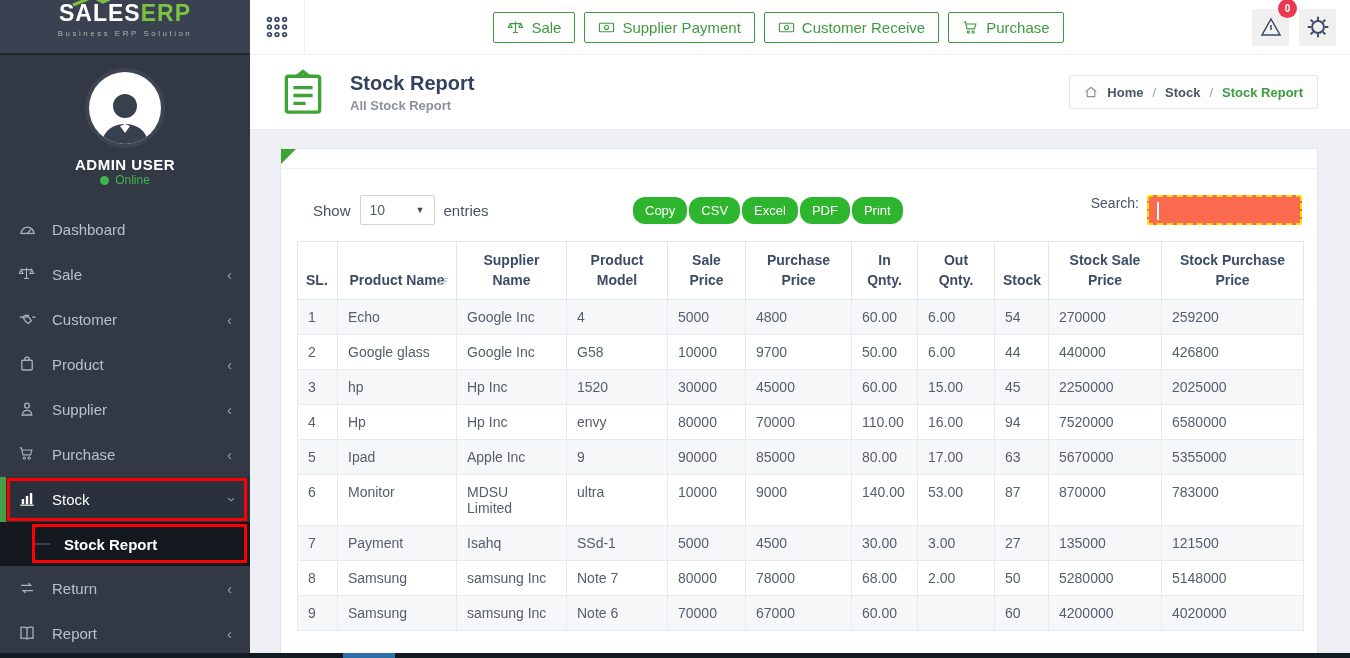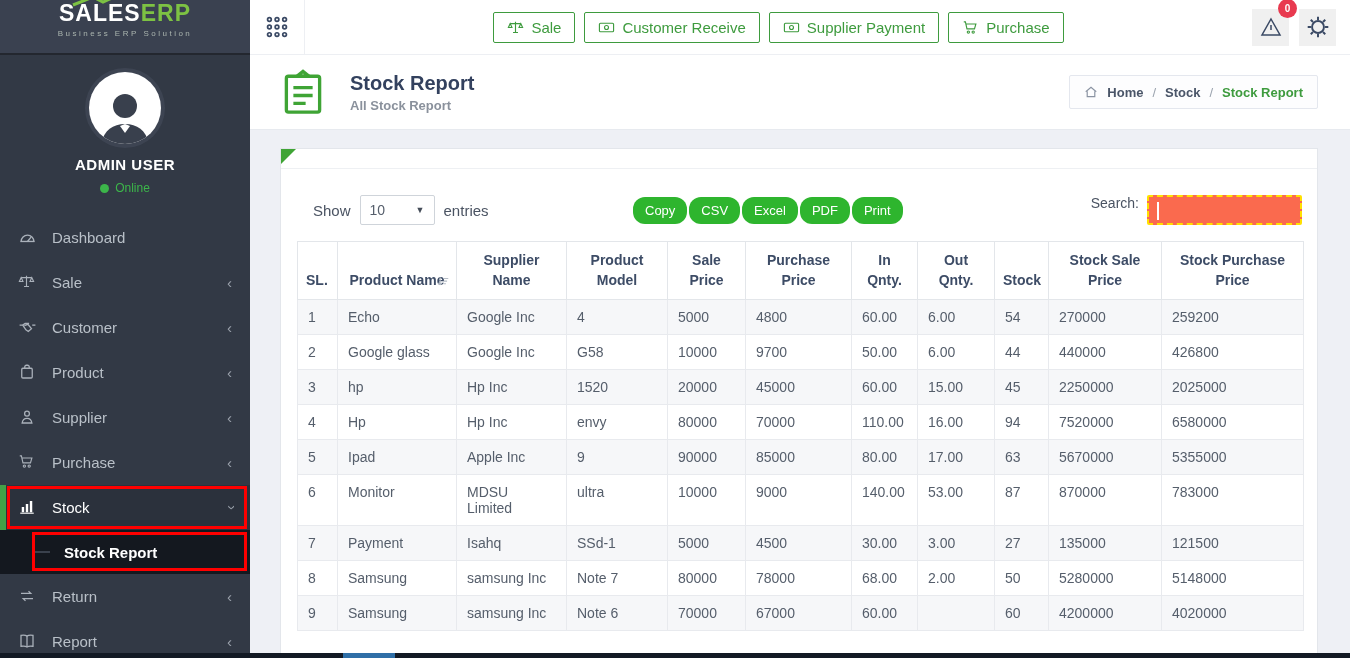--- a/index.html
+++ b/index.html
@@ -10,21 +10,21 @@
   
   .sidebar { position:absolute; left:0; top:0; width:250px; height:658px; background:#323945; z-index:5; }
   .logo-block { height:55px; background:#3a4150; display:flex; flex-direction:column; align-items:center; border-bottom:2px solid #23272f; position:relative; }
   .logo-line { font-size:23px; font-weight:bold; letter-spacing:1px; position:relative; }
   .logo-line .w { color:#ffffff; } .logo-line .g { color:#7dc243; }
   .logo-arrow { position:absolute; left:12px; top:-9px; }
   .logo-tag { font-size:8px; letter-spacing:2.5px; color:#aab4ae; margin-top:2px; }
   .side-user { text-align:center; padding:17px 0 12px; }
   .avatar { width:72px; height:72px; border-radius:50%; background:#ffffff; margin:0 auto; box-shadow:0 0 0 4px #3d4452; overflow:hidden; display:flex; align-items:flex-end; justify-content:center; }
   .user-name { color:#ffffff; font-weight:bold; font-size:15px; letter-spacing:.5px; margin-top:12px; }
-  .user-status { margin-top:8px; font-size:12px; color:#3cb54a; display:flex; align-items:center; justify-content:center; gap:6px; }
+  .user-status { margin-top:0; font-size:12px; color:#3cb54a; display:flex; align-items:center; justify-content:center; gap:6px; }
   .dot { width:9px; height:9px; border-radius:50%; background:#3cb54a; display:inline-block; }
   .side-nav { margin-top:8px; }
   .nav-item { position:relative; height:45px; display:flex; align-items:center; padding:0 18px; color:#b9c0c8; font-size:15px; cursor:pointer; }
   .nav-item .ni-icon { width:20px; height:20px; margin-right:14px; display:inline-flex; color:#aab1ba; }
   .nav-item .chev { margin-left:auto; font-size:15px; color:#9aa1ab; }
   .chev.down { transform:rotate(-90deg); }
   .nav-item.active { background:#2b313c; color:#ffffff; border-left:6px solid #43a047; padding-left:12px; }
   .nav-item.active .ni-icon { color:#ffffff; }
   .red-box { position:absolute; left:1px; top:1px; right:3px; bottom:1px; border:3px solid #ff0000; pointer-events:none; }
   .nav-sub { position:relative; height:44px; background:#14181f; display:flex; align-items:center; padding-left:32px; color:#ffffff; font-weight:bold; font-size:15px; cursor:pointer; }
@@ -249,31 +249,31 @@
           <span>Sale</span>
         </button>
         <button class="qbtn">
           <span>
             <svg width="17" height="17" viewBox="0 0 24 24" fill="none" stroke="currentColor" stroke-width="1.6">
               <rect x="2" y="6" width="20" height="12" rx="1.5"></rect>
               <circle cx="12" cy="12" r="2.8"></circle>
               <path d="M5.5 9v.01M18.5 15v.01"></path>
             </svg>
           </span>
-          <span>Customer Receive</span>
+          <span>Supplier Payment</span>
         </button>
         <button class="qbtn">
           <span>
             <svg width="17" height="17" viewBox="0 0 24 24" fill="none" stroke="currentColor" stroke-width="1.6">
               <rect x="2" y="6" width="20" height="12" rx="1.5"></rect>
               <circle cx="12" cy="12" r="2.8"></circle>
               <path d="M5.5 9v.01M18.5 15v.01"></path>
             </svg>
           </span>
-          <span>Supplier Payment</span>
+          <span>Customer Receive</span>
         </button>
         <button class="qbtn">
           <span>
             <svg width="17" height="17" viewBox="0 0 24 24" fill="none" stroke="currentColor" stroke-width="1.6">
               <path d="M2.5 4h2.3L7 14h10.6l2-7H6"></path>
               <circle cx="9" cy="18.5" r="1.6"></circle>
               <circle cx="15.8" cy="18.5" r="1.6"></circle>
             </svg>
           </span>
           <span>Purchase</span>
@@ -402,21 +402,21 @@
               <td>6.00</td>
               <td>44</td>
               <td>440000</td>
               <td>426800</td>
             </tr>
             <tr>
               <td>3</td>
               <td>hp</td>
               <td>Hp Inc</td>
               <td>1520</td>
-              <td>20000</td>
+              <td>30000</td>
               <td>45000</td>
               <td>60.00</td>
               <td>15.00</td>
               <td>45</td>
               <td>2250000</td>
               <td>2025000</td>
             </tr>
             <tr>
               <td>4</td>
               <td>Hp</td>

